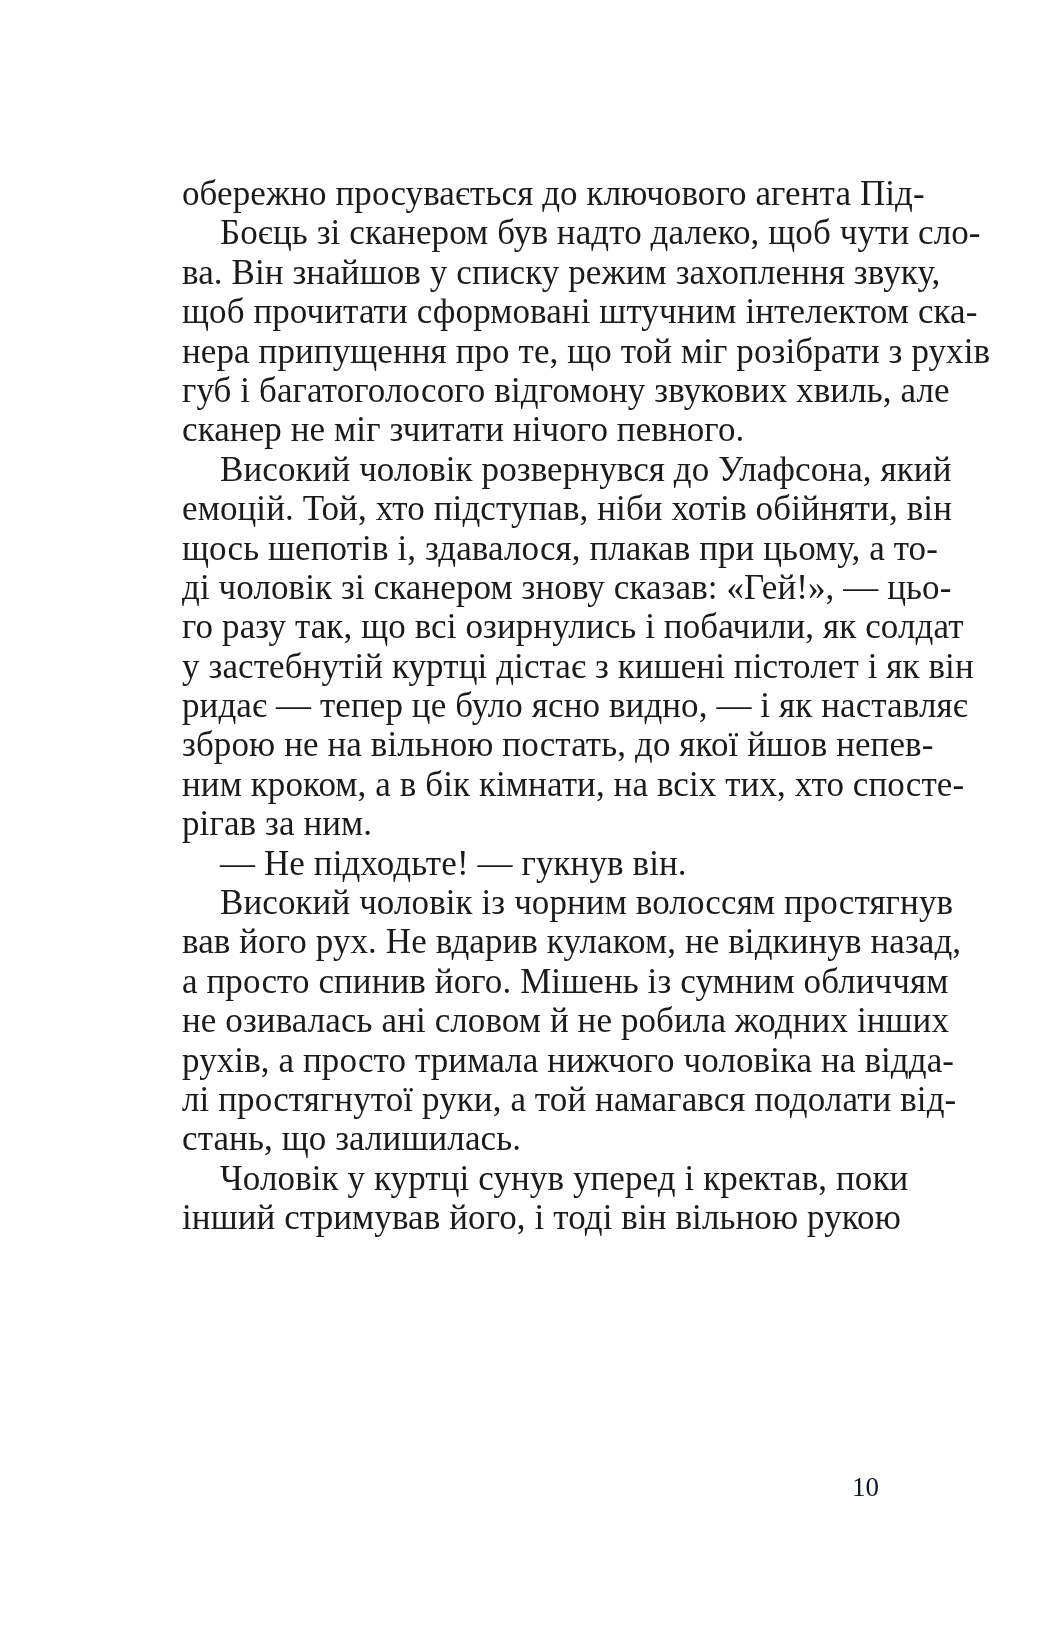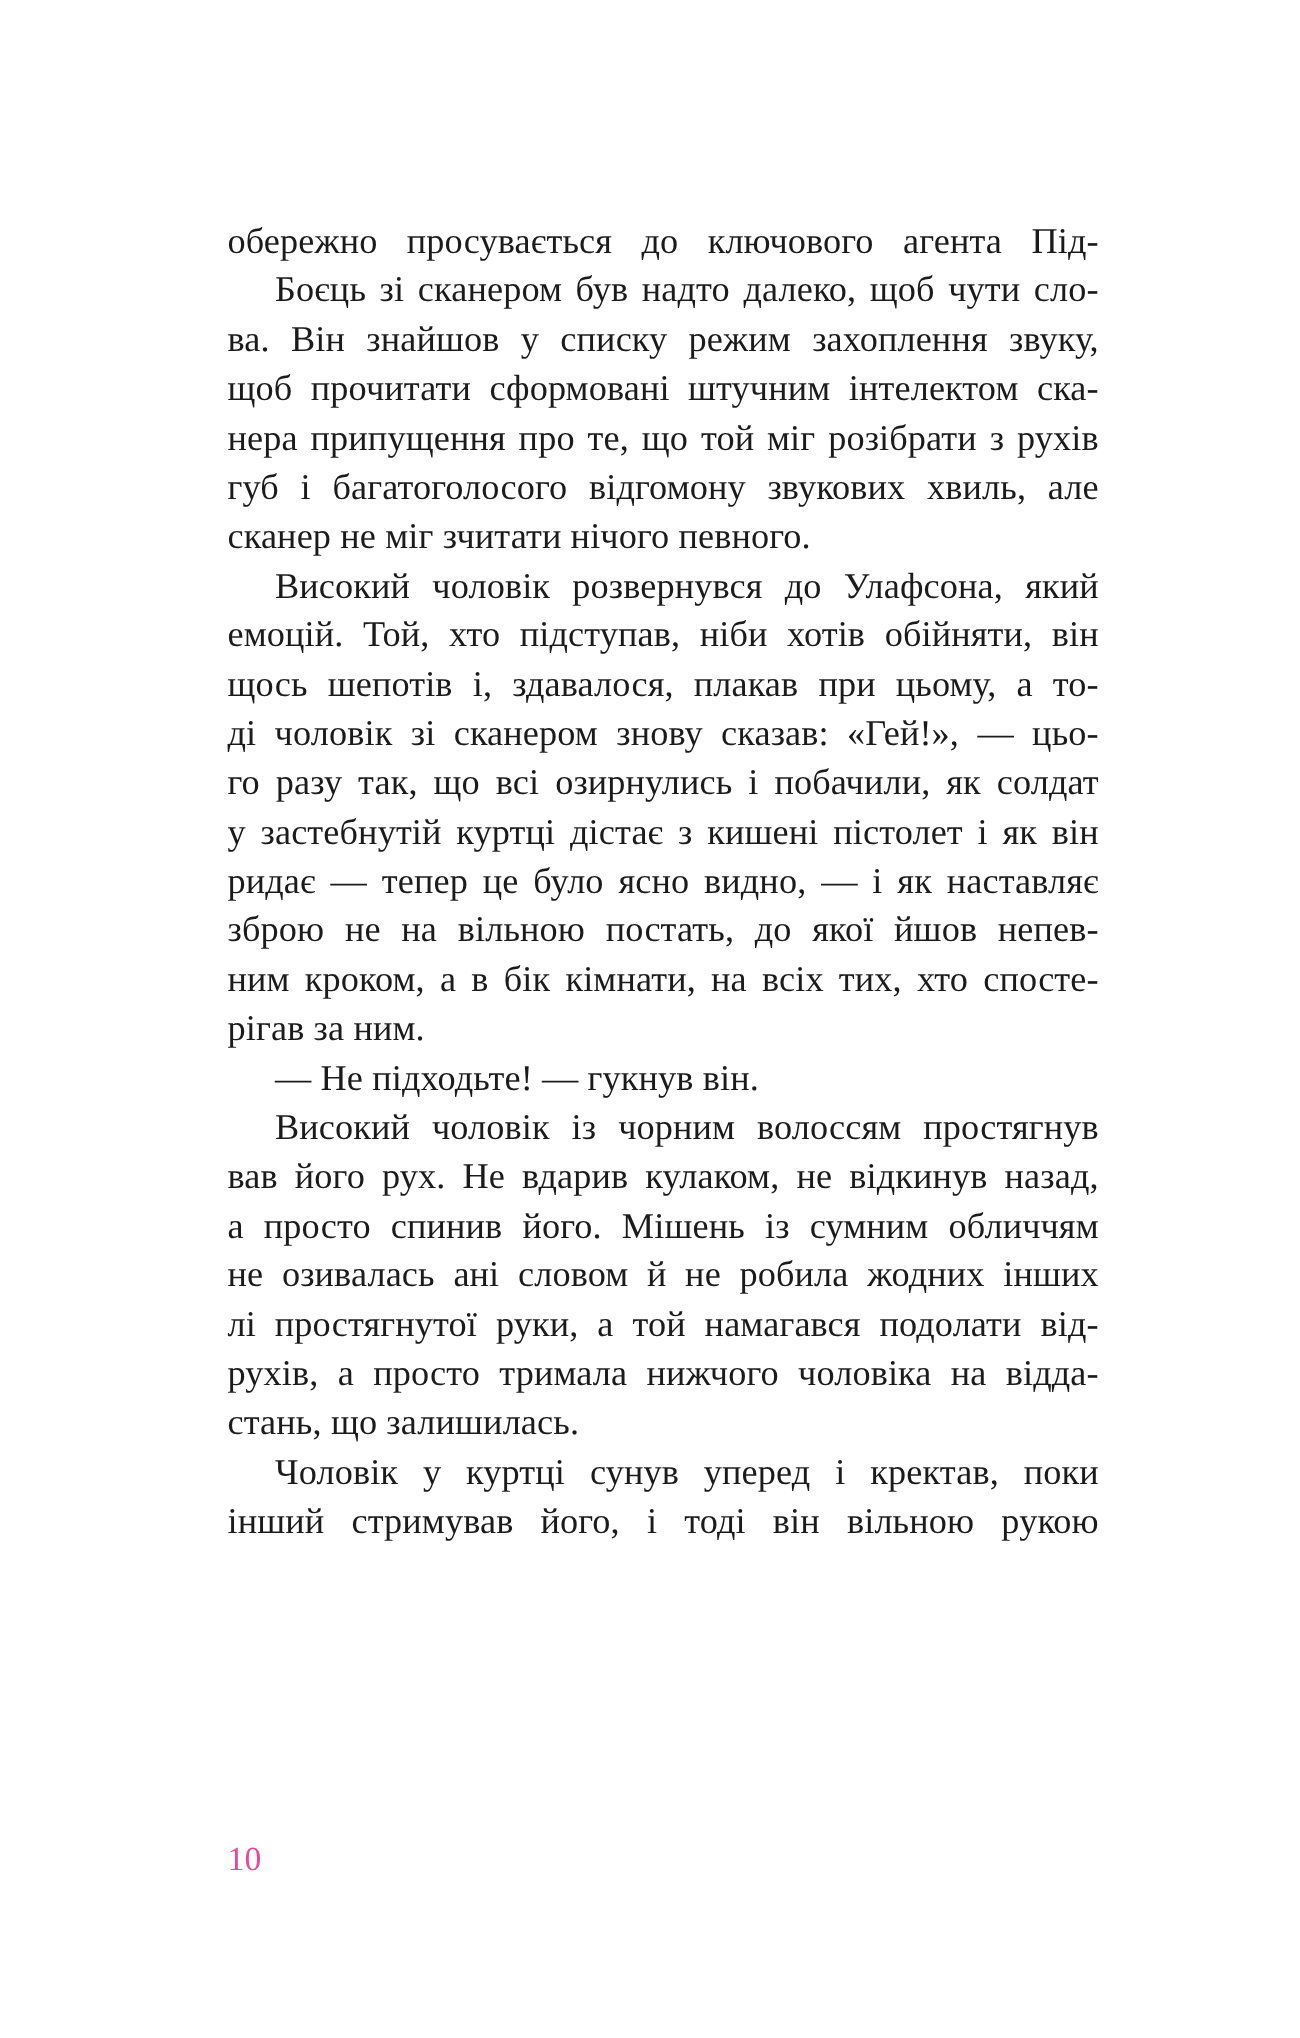--- a/index.html
+++ b/index.html
@@ -18,44 +18,44 @@
   }
   .text-block {
     position: absolute;
     left: 182px;
     top: 174px;
     width: 697px;
   }
   .text-line {
     height: 39.4px;
     line-height: 39.4px;
-    font-size: 29px;
+    font-size: 35px;
     white-space: nowrap;
     letter-spacing: 0.1px;
   }
   .text-line.justify {
     text-align: justify;
     text-align-last: justify;
   }
   .text-line.plain {
     text-align: left;
     text-align-last: left;
   }
   .text-line.indent {
     text-indent: 38px;
   }
   .page-number {
     position: absolute;
     left: 182px;
     top: 1470px;
     width: 697px;
-    text-align: left;
+    text-align: right;
     font-size: 27px;
     line-height: 34px;
-    color: #ec4899;
+    color: #0f172a;
   }
 </style>
 </head>
 <body>
 
 <div class="book-page">
   <div class="text-block" id="text-block">
       <div class="text-line justify">обережно просувається до ключового агента Під-</div>
       <div class="text-line justify indent">Боєць зі сканером був надто далеко, щоб чути сло-</div>
       <div class="text-line justify">ва. Він знайшов у списку режим захоплення звуку,</div>
@@ -71,20 +71,20 @@
       <div class="text-line justify">у застебнутій куртці дістає з кишені пістолет і як він</div>
       <div class="text-line justify">ридає — тепер це було ясно видно, — і як наставляє</div>
       <div class="text-line justify">зброю не на вільною постать, до якої йшов непев-</div>
       <div class="text-line justify">ним кроком, а в бік кімнати, на всіх тих, хто спосте-</div>
       <div class="text-line plain">рігав за ним.</div>
       <div class="text-line plain indent">— Не підходьте! — гукнув він.</div>
       <div class="text-line justify indent">Високий чоловік із чорним волоссям простягнув</div>
       <div class="text-line justify">вав його рух. Не вдарив кулаком, не відкинув назад,</div>
       <div class="text-line justify">а просто спинив його. Мішень із сумним обличчям</div>
       <div class="text-line justify">не озивалась ані словом й не робила жодних інших</div>
+      <div class="text-line justify">рухів, а просто тримала нижчого чоловіка на відда-</div>
       <div class="text-line justify">лі простягнутої руки, а той намагався подолати від-</div>
-      <div class="text-line justify">рухів, а просто тримала нижчого чоловіка на відда-</div>
       <div class="text-line plain">стань, що залишилась.</div>
       <div class="text-line justify indent">Чоловік у куртці сунув уперед і кректав, поки</div>
       <div class="text-line justify">інший стримував його, і тоді він вільною рукою</div>
     </div>
   <div class="page-number">10</div>
 </div>
 
 </body></html>

